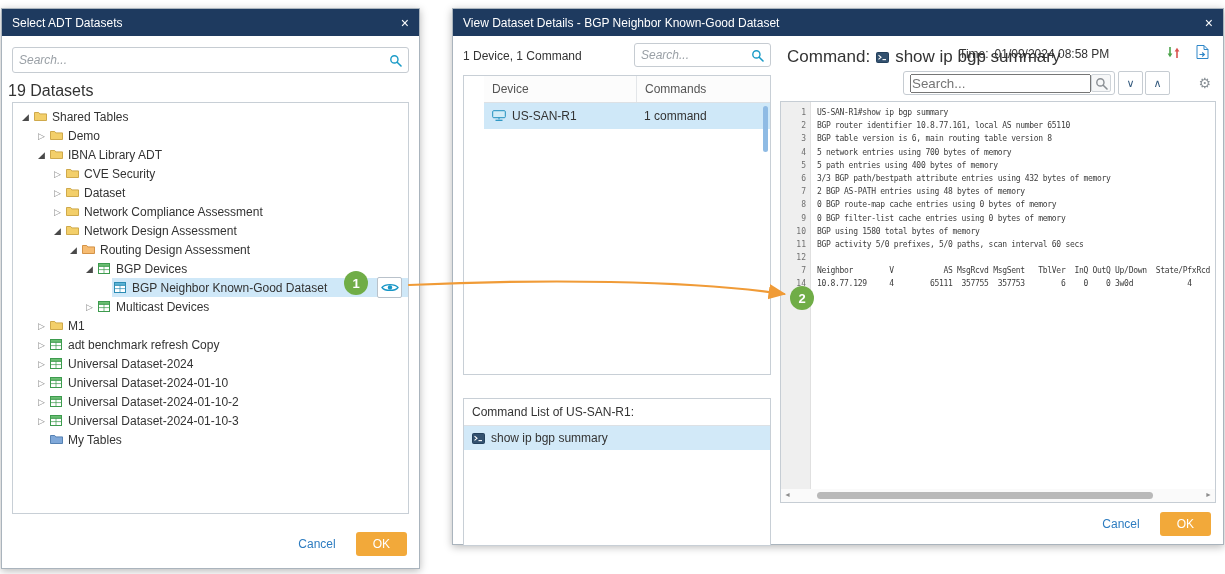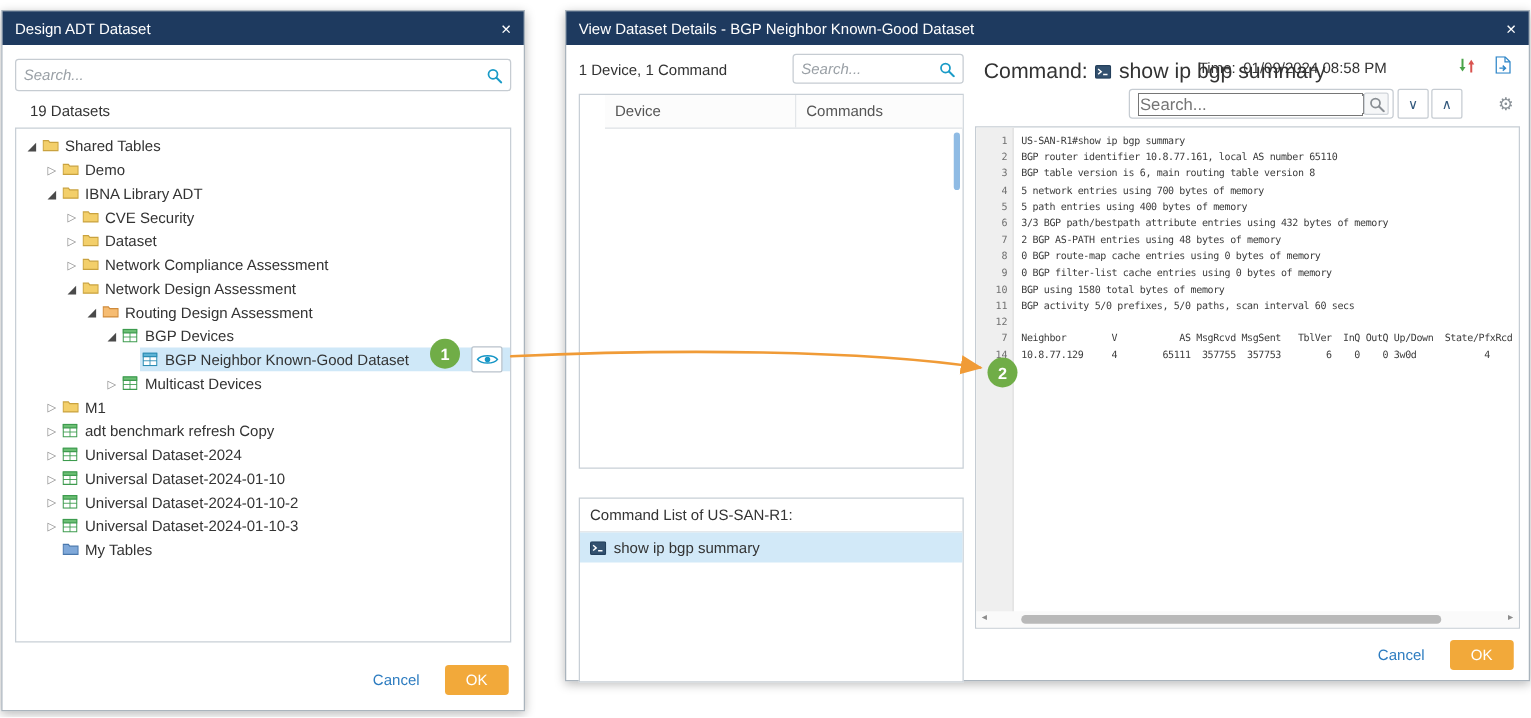--- a/index.html
+++ b/index.html
@@ -13,21 +13,21 @@
 
   .titlebar { height:27px; background:#1e3a5f; color:#fff; display:flex; align-items:center; justify-content:space-between; padding:0 10px; font-size:12px; }
   .titlebar .close { cursor:pointer; font-size:14px; line-height:1; color:#fff; }
 
   .searchbox { position:absolute; display:flex; align-items:center; gap:4px; border:1px solid #c6ccd2; border-radius:3px; background:#fff; padding:0 6px; }
   .searchbox input { border:0; outline:0; flex:1; min-width:0; font-size:12px; font-family:inherit; background:transparent; color:#333; }
   .searchbox input::placeholder { color:#9aa0a6; font-style:italic; }
   .sb-left { left:10px; right:10px; top:38px; height:26px; }
   .sb-dev { left:181px; width:137px; top:34px; height:24px; }
 
-  .count { position:absolute; left:22px; top:73px; font-size:12px; color:#333; }
+  .count { position:absolute; left:6px; top:73px; font-size:16px; color:#333; }
 
   .treebox { position:absolute; left:10px; right:10px; top:93px; height:412px; border:1px solid #c8cfd6; overflow:hidden; padding-top:4px; background:#fff; }
   .tree-row { position:relative; height:19px; display:flex; align-items:center; font-size:12px; color:#333; white-space:nowrap; cursor:default; }
   .row-inner { display:flex; align-items:center; flex:1; height:19px; padding:0 4px 0 2px; }
   .tree-row.selected .row-inner { background:#cfe8f8; }
   .twisty { display:inline-block; width:13px; text-align:center; flex:0 0 13px; }
   .twisty.expanded { font-size:9px; color:#4a4a4a; }
   .twisty.collapsed { font-size:9px; color:#8a8a8a; }
   .node-icon { display:inline-flex; width:16px; flex:0 0 16px; align-items:center; }
   .node-label { margin-left:2px; }
@@ -84,21 +84,21 @@
   .b1 { left:344px; top:271px; }
   .b2 { left:790px; top:286px; }
 </style>
 </head>
 <body>
 
 <div class="page">
 
   <section class="dialog dlg-left">
     <header class="titlebar">
-      <span>Design ADT Dataset</span>
+      <span>Select ADT Datasets</span>
       <span class="close">×</span>
     </header>
     <div class="searchbox sb-left">
       <input type="text" placeholder="Search..." style="">
       <span id="mag-left" style="display:inline-flex;">
           <svg width="13" height="13" viewBox="0 0 13 13">
             <circle cx="5.4" cy="5.4" r="3.6" fill="none" stroke="#1a9bc7" stroke-width="1.4"></circle>
             <line x1="8.2" y1="8.2" x2="12" y2="12" stroke="#1a9bc7" stroke-width="1.6" stroke-linecap="round"></line>
           </svg>
         </span>
@@ -356,20 +356,35 @@
             <circle cx="5.4" cy="5.4" r="3.6" fill="none" stroke="#1a9bc7" stroke-width="1.4"></circle>
             <line x1="8.2" y1="8.2" x2="12" y2="12" stroke="#1a9bc7" stroke-width="1.6" stroke-linecap="round"></line>
           </svg>
         </span>
     </div>
 
     <div class="devtable">
       <div class="devhead" id="dev-head">
           <div class="dh dh1">Device</div>
           <div class="dh dh2">Commands</div>
+        </div>
+      <div id="dev-body">
+          <div class="drow selected">
+            <div class="dc1">
+              <span style="display:inline-flex;">
+                <svg width="14" height="12" viewBox="0 0 14 12">
+                  <rect x="0.7" y="0.7" width="12.6" height="7" rx="1" fill="#d2ecf7" stroke="#1f8fbe"></rect>
+                  <line x1="7" y1="7.7" x2="7" y2="9.4" stroke="#1f8fbe"></line>
+                  <line x1="3.5" y1="10.3" x2="10.5" y2="10.3" stroke="#1f8fbe" stroke-width="1.2"></line>
+                </svg>
+              </span>
+              <span>US-SAN-R1</span>
+            </div>
+            <div class="dc2">1 command</div>
+          </div>
         </div>
       <div class="vscroll"></div>
     </div>
 
     <div class="cmdlist">
       <div class="cmdlist-head">Command List of US-SAN-R1:</div>
       <div id="cmd-items">
           <div class="cmd-item">
             <span style="display:inline-flex;">
               <svg width="13" height="11" viewBox="0 0 13 11">

